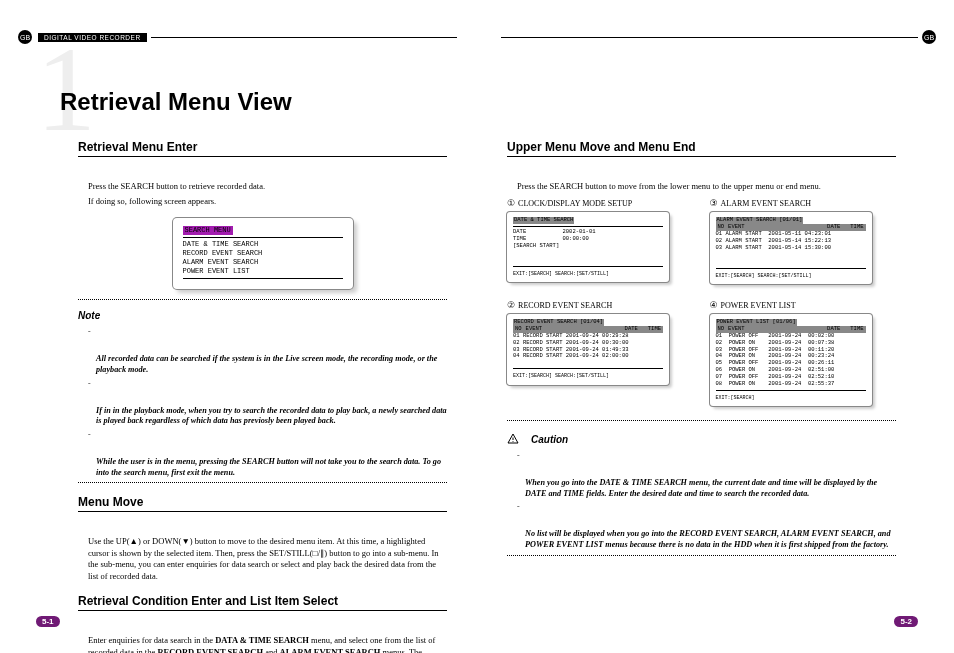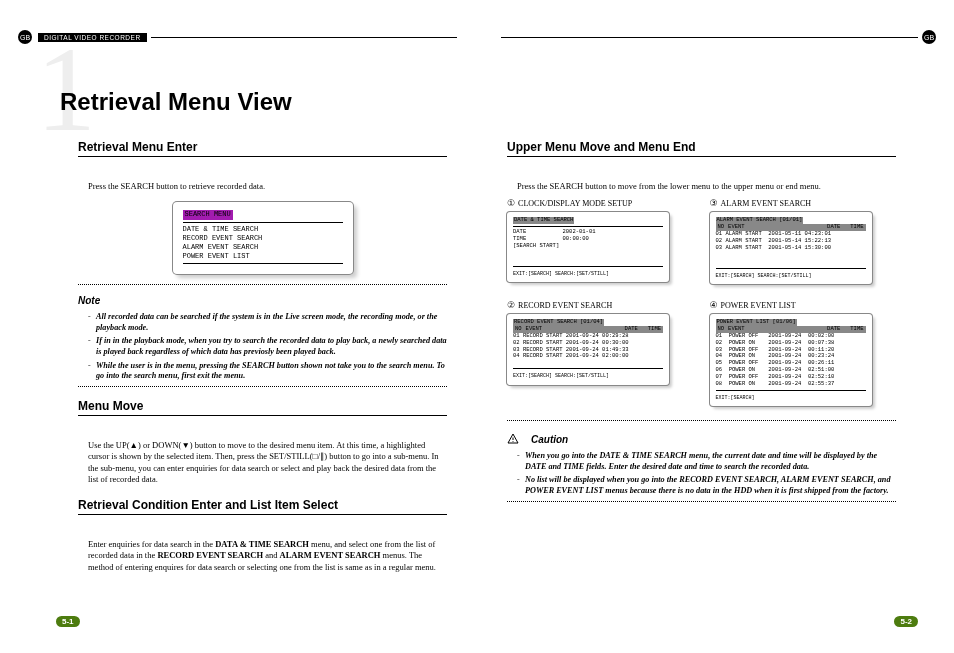--- a/index.html
+++ b/index.html
@@ -128,21 +128,21 @@
     font-style: italic;
     font-weight: bold;
     line-height: 1.3;
     padding-left: 10px;
   }
   .note-list .item {
     display: flex;
     margin-bottom: 3px;
   }
   .note-list .dash { flex: 0 0 8px; }
-  .note-list .txt { flex: 1; }
+  .note-list .txt { flex: 1; margin-top: 27px; }
   .dotted { border-top: 1px dotted #000; margin: 4px 0 6px 0; }
   .screen-box {
     margin: 10px auto 10px auto;
     width: 160px;
     padding: 8px 10px;
     font-family: "Courier New", monospace;
     font-size: 7px;
     line-height: 1.3;
     background: #fff;
     box-shadow: 0 0 0 1px #888, 4px 4px 4px rgba(0,0,0,0.2);
@@ -176,28 +176,27 @@
     margin-top: 6px;
   }
   .menu-label {
     font-size: 8px;
     font-family: "Times New Roman", serif;
   }
   .circled { font-size: 9px; margin-right: 3px; }
   .footer-pn {
     position: absolute;
     bottom: 16px;
-    background: #4d7c0f;
+    background: #701a75;
     color: #fff;
     font-family: Arial, sans-serif;
     font-weight: bold;
     font-size: 8px;
     border-radius: 7px;
     padding: 1px 6px;
-    margin-left: 20px;
   }
   .footer-left .footer-pn { left: 18px; }
   .footer-right .footer-pn { right: 18px; }
 </style>
 </head>
 <body>
 
 <div class="spread">
 
   <div class="page footer-left">
@@ -207,20 +206,21 @@
       <div class="top-line"></div>
     </div>
 
     <div class="big-one">1</div>
     <div class="page-title">Retrieval Menu View</div>
 
     <div class="content">
 
       <div class="section-heading">Retrieval Menu Enter</div>
       <div class="body-text">Press the SEARCH button to retrieve recorded data.</div>
+      <div class="body-text">If doing so, following screen appears.</div>
 
       <div class="screen-box">
         <div><span class="title-row">SEARCH MENU</span></div>
         <div class="divider-thin"></div>
         <div>DATE &amp; TIME SEARCH</div>
         <div>RECORD EVENT SEARCH</div>
         <div>ALARM EVENT SEARCH</div>
         <div>POWER EVENT LIST</div>
         <div class="divider-thin"></div>
       </div>
@@ -231,21 +231,21 @@
         <div class="item">
             <span class="dash">-</span>
             <span class="txt">All recorded data can be searched if the system is in the Live screen mode, the recording mode, or the playback mode.</span>
           </div>
         <div class="item">
             <span class="dash">-</span>
             <span class="txt">If in in the playback mode, when you try to search the recorded data to play back, a newly searched data is played back regardless of which data has previosly been played back.</span>
           </div>
         <div class="item">
             <span class="dash">-</span>
-            <span class="txt">While the user is in the menu, pressing the SEARCH button shown not take you to the search menu. To go into the search menu, first exit the menu.</span>
+            <span class="txt">While the user is in the menu, pressing the SEARCH button will not take you to the search data. To go into the search menu, first exit the menu.</span>
           </div>
       </div>
       <div class="dotted"></div>
 
       <div class="section-heading">Menu Move</div>
       <div class="body-text">Use the UP(▲) or DOWN(▼) button to move to the desired menu item. At this time, a highlighted cursor is shown by the selected item. Then, press the SET/STILL(□/∥) button to go into a sub-menu. In the sub-menu, you can enter enquiries for data search or select and play back the desired data from the list of recorded data.</div>
 
       <div class="section-heading">Retrieval Condition Enter and List Item Select</div>
       <div class="body-text">
         <span>Enter enquiries for data search in the </span><b>DATA &amp; TIME SEARCH</b><span> menu, and select one from the list of recorded data in the </span><b>RECORD EVENT SEARCH</b><span> and </span><b>ALARM EVENT SEARCH</b><span> menus. The method of entering enquires for data search or selecting one from the list is same as in a regular menu.</span>

